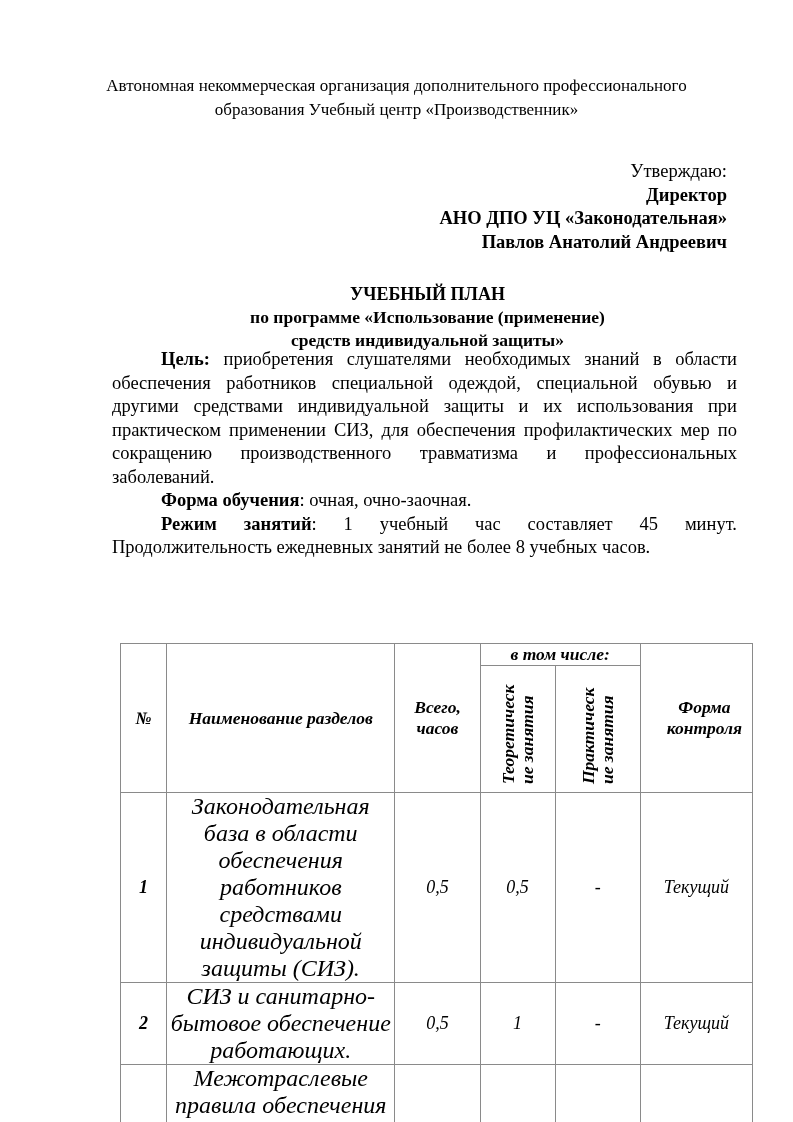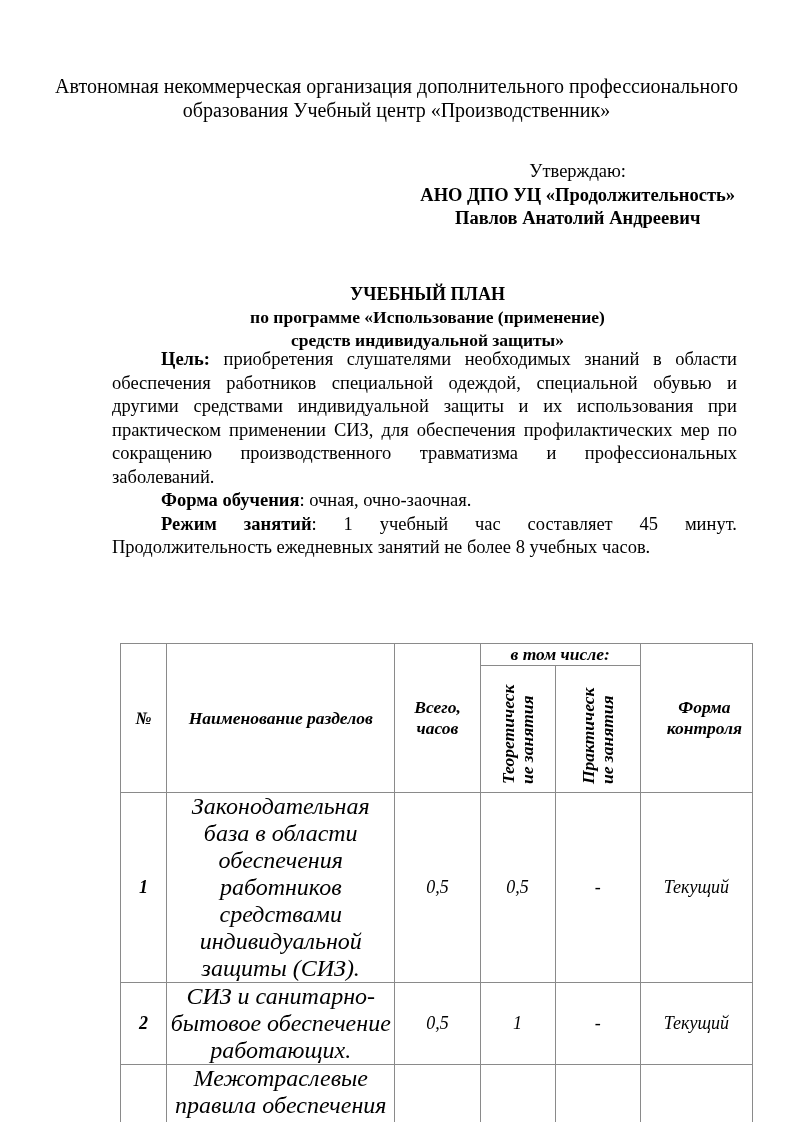--- a/index.html
+++ b/index.html
@@ -1,20 +1,20 @@
 <!DOCTYPE html>
 <html><head>
 <meta charset="utf-8">
 <style>
   html, body { margin: 0; padding: 0; background: #ffffff; }
   body { width: 793px; height: 1122px; position: relative; overflow: hidden;
          font-family: "Liberation Serif", serif; color: #000; }
   .abs { position: absolute; }
-  .org { left: 0; width: 793px; top: 74px; text-align: center; font-size: 20px; line-height: 24px; }
-  .approve { right: 58px; text-align: center; font-size: 18.5px; line-height: 23.5px; top: 160px; }
+  .org { left: 0; width: 793px; top: 74px; text-align: center; font-size: 17px; line-height: 24px; }
+  .approve { right: 66px; text-align: right; font-size: 18.5px; line-height: 23.5px; top: 160px; }
   .approve .b { font-weight: bold; }
   .title { left: 0; width: 855px; top: 283px; text-align: center; font-size: 17.5px; line-height: 23px; font-weight: bold; }
   .title .t1 { font-size: 18px; }
   .body { left: 112px; width: 625px; top: 348px; font-size: 18.5px; line-height: 23.5px; }
   .body p { margin: 0; text-align: justify; text-align-last: auto; }
   .body p.ind { text-indent: 49px; }
   .body b { font-weight: bold; }
 
   table.plan { position: absolute; left: 120px; top: 643px; width: 633px; border-collapse: collapse;
                font-family: "Liberation Serif", serif; font-size: 18px; }
@@ -39,21 +39,22 @@
 </head>
 <body>
 
 <div class="abs org">
   <div>Автономная некоммерческая организация дополнительного профессионального</div>
   <div>образования Учебный центр «Производственник»</div>
 </div>
 
 <div class="abs approve">
   <div>Утверждаю:</div>
-  <div class="b">АНО ДПО УЦ «Продолжительность»</div>
+  <div class="b">Директор</div>
+  <div class="b">АНО ДПО УЦ «Законодательная»</div>
   <div class="b">Павлов Анатолий Андреевич</div>
 </div>
 
 <div class="abs title">
   <div class="t1">УЧЕБНЫЙ ПЛАН</div>
   <div>по программе «Использование (применение)</div>
   <div>средств индивидуальной защиты»</div>
 </div>
 
 <div class="abs body">

